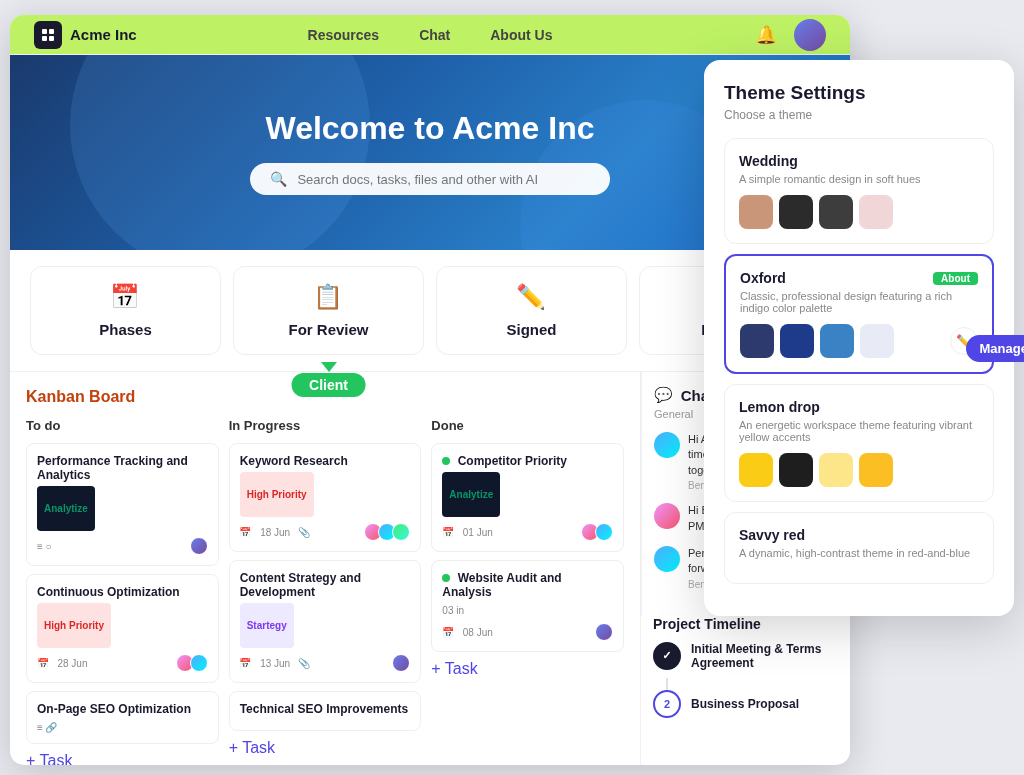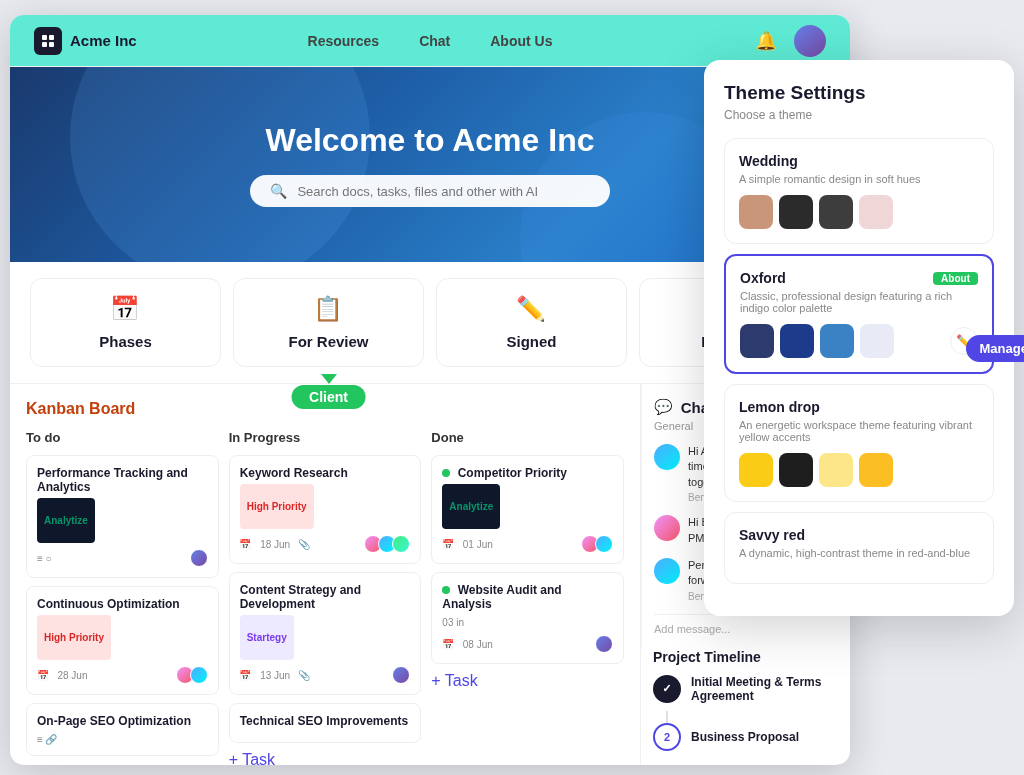--- a/index.html
+++ b/index.html
@@ -23,22 +23,22 @@
       border-radius: 14px;
       overflow: hidden;
       box-shadow: 0 8px 40px rgba(0,0,0,0.18);
     }
 
     
     .top-nav {
       display: flex;
       align-items: center;
       padding: 0 24px;
-      height: 52px;
-      background: #5eead4;
+      height: 40px;
+      background: #bef264;
       border-bottom: 1px solid #f0f0f0;
     }
     .nav-logo {
       display: flex;
       align-items: center;
       gap: 8px;
       font-weight: 700;
       font-size: 15px;
       color: #1a1a2e;
       flex: 1;
@@ -655,21 +655,20 @@
         </div>
 
         <div class="chat-msg">
           <div class="chat-avatar" style="background:linear-gradient(135deg,#4facfe,#00f2fe);"></div>
           <div>
             <div class="chat-bubble">Perfect, I'll send c... Looking forward t...</div>
             <div class="chat-time">Ben Pena · 1h</div>
           </div>
         </div>
 
-        <div class="chat-input-area">Add message...</div>
       </div>
 
       <div class="timeline-section">
         <div class="timeline-title">Project Timeline</div>
         <div class="timeline-item">
           <div class="timeline-circle done">✓</div>
           <span class="timeline-label">Initial Meeting &amp; Terms Agreement</span>
         </div>
         <div style="width:2px; height:12px; background:#e0e0e0; margin-left:13px;"></div>
         <div class="timeline-item">

